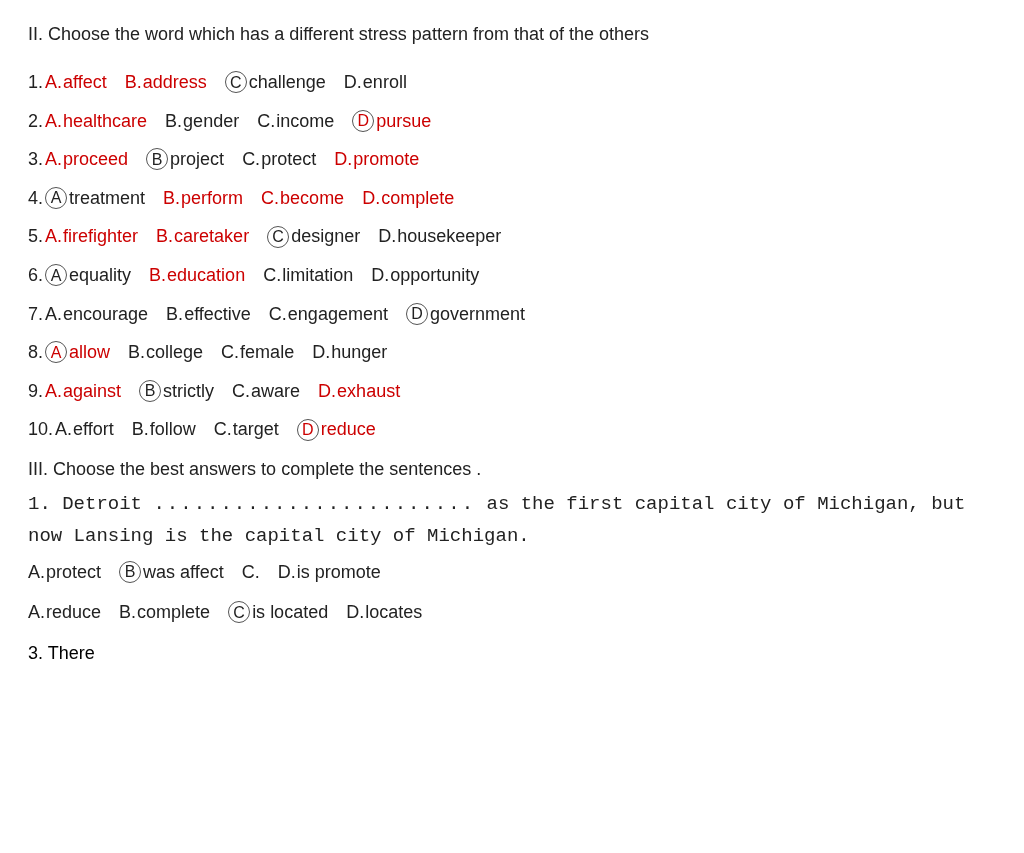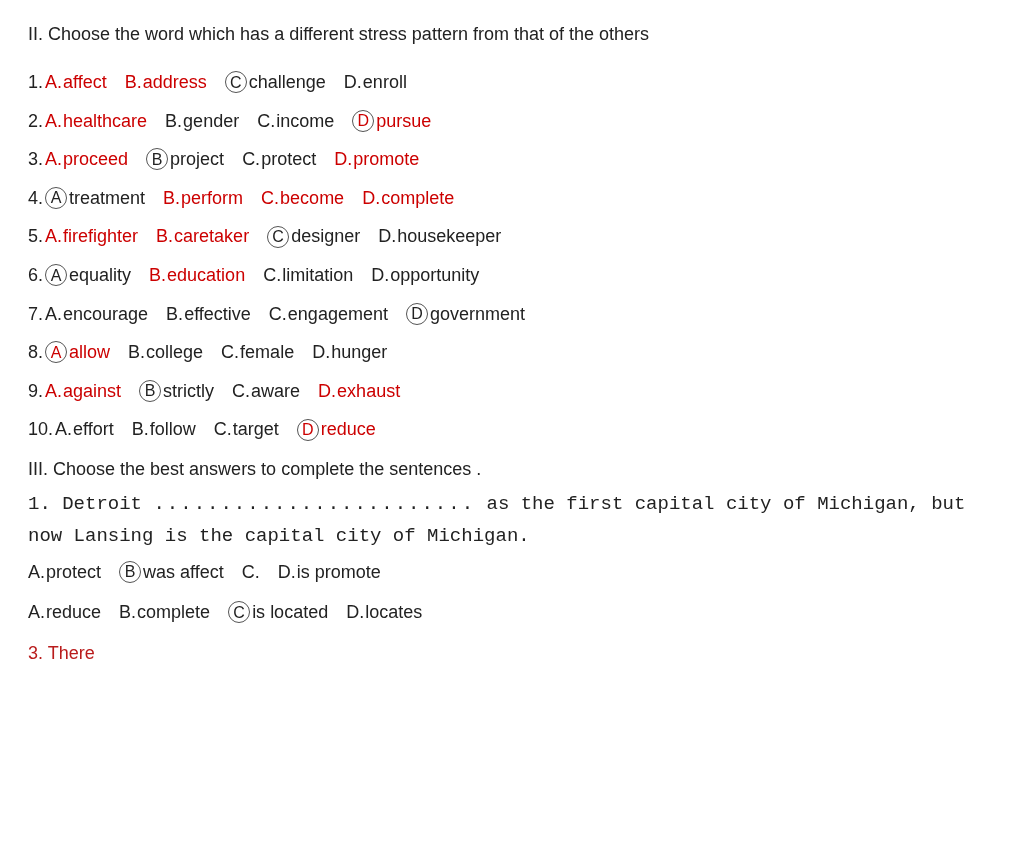--- a/index.html
+++ b/index.html
@@ -72,21 +72,21 @@
       color: #222;
     }
     .answer-row {
       display: flex;
       align-items: center;
       flex-wrap: wrap;
       margin-bottom: 10px;
       line-height: 1.7;
     }
     .partial-row {
-      color: #b91c1c;
+      color: #000000;
       font-size: 18px;
       line-height: 1.7;
       margin-top: 8px;
     }
   </style>
 </head>
 <body>
 
 <p class="section-title">II. Choose the word which has a different stress pattern from that of the others</p>
 

